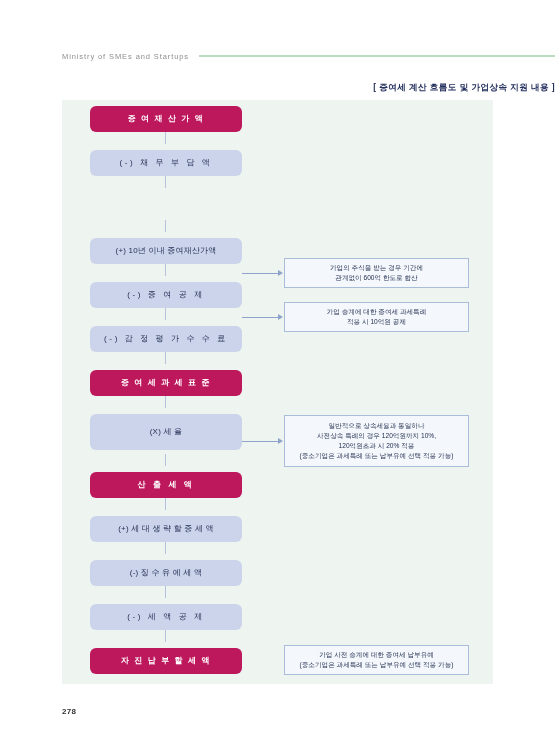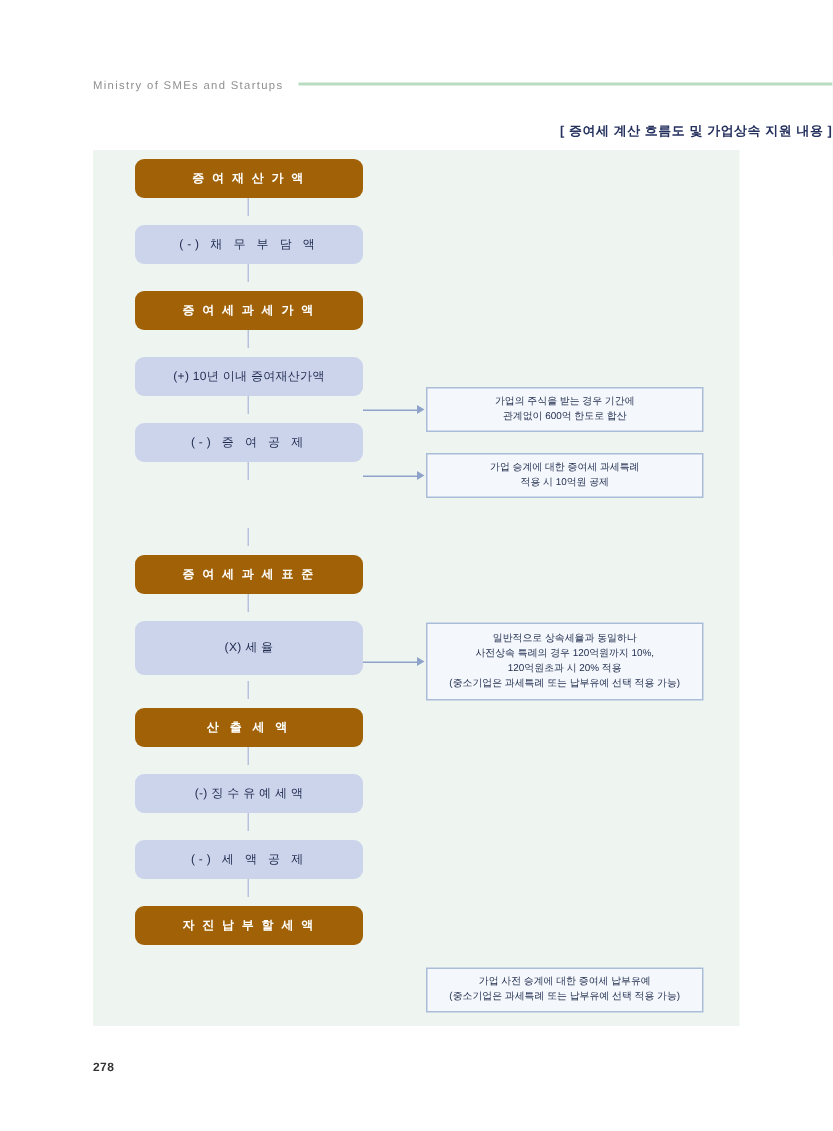--- a/index.html
+++ b/index.html
@@ -87,25 +87,24 @@
     align-items: center;
     justify-content: center;
     box-sizing: border-box;
     font-size: 8px;
     color: #1d2a4d;
     text-align: center;
     line-height: 1.1;
     white-space: nowrap;
   }
   .flow-box.primary {
-    background: #a16207;
+    background: #be185d;
     color: #ffffff;
     font-weight: bold;
     letter-spacing: 1.6px;
-    font-family: Liberation Serif, serif;
   }
   .flow-box.secondary {
     background: #ccd4ec;
     color: #1f2b4f;
     letter-spacing: 0.2px;
   }
   .flow-box.spaced {
     letter-spacing: 2.6px;
     text-align: right;
   }
@@ -183,53 +182,57 @@
       <div class="connector-v" style="top:32px;height:12px;"></div>
     </div>
 
 
     <div class="flow-row">
       <div class="flow-box secondary spaced">(-) 채  무  부  담  액</div>
       <div class="connector-v" style="top:32px;height:12px;"></div>
     </div>
 
     <div class="flow-row">
-      <div class="flow-box primary">증 여 세 과 세 가 액</div>
       <div class="connector-v" style="top:32px;height:12px;"></div>
     </div>
 
     <div class="flow-row">
       <div class="flow-box secondary">(+) 10년 이내 증여재산가액</div>
       <div class="connector-v" style="top:32px;height:12px;"></div>
     </div>
 
     <div class="flow-row">
       <div class="flow-box secondary spaced">(-) 증  여  공  제</div>
       <div class="connector-v" style="top:32px;height:12px;"></div>
     </div>
 
     <div class="flow-row">
+      <div class="flow-box secondary spaced">(-) 감 정 평 가 수 수 료</div>
       <div class="connector-v" style="top:32px;height:12px;"></div>
     </div>
 
     <div class="flow-row">
       <div class="flow-box primary">증 여 세 과 세 표 준</div>
       <div class="connector-v" style="top:32px;height:12px;"></div>
     </div>
 
     <div class="flow-row" style="height:58px;">
       <div class="flow-box secondary" style="height:36px;">(X) 세           율</div>
       <div class="connector-v" style="top:46px;height:12px;"></div>
     </div>
 
     <div class="flow-row">
       <div class="flow-box primary spaced">산  출  세  액</div>
       <div class="connector-v" style="top:32px;height:12px;"></div>
     </div>
 
+    <div class="flow-row">
+      <div class="flow-box secondary">(+) 세 대 생 략 할 증 세 액</div>
+      <div class="connector-v" style="top:32px;height:12px;"></div>
+    </div>
 
     <div class="flow-row">
       <div class="flow-box secondary">(-) 징 수 유 예 세 액</div>
       <div class="connector-v" style="top:32px;height:12px;"></div>
     </div>
 
     <div class="flow-row">
       <div class="flow-box secondary spaced">(-) 세  액  공  제</div>
       <div class="connector-v" style="top:32px;height:12px;"></div>
     </div>

